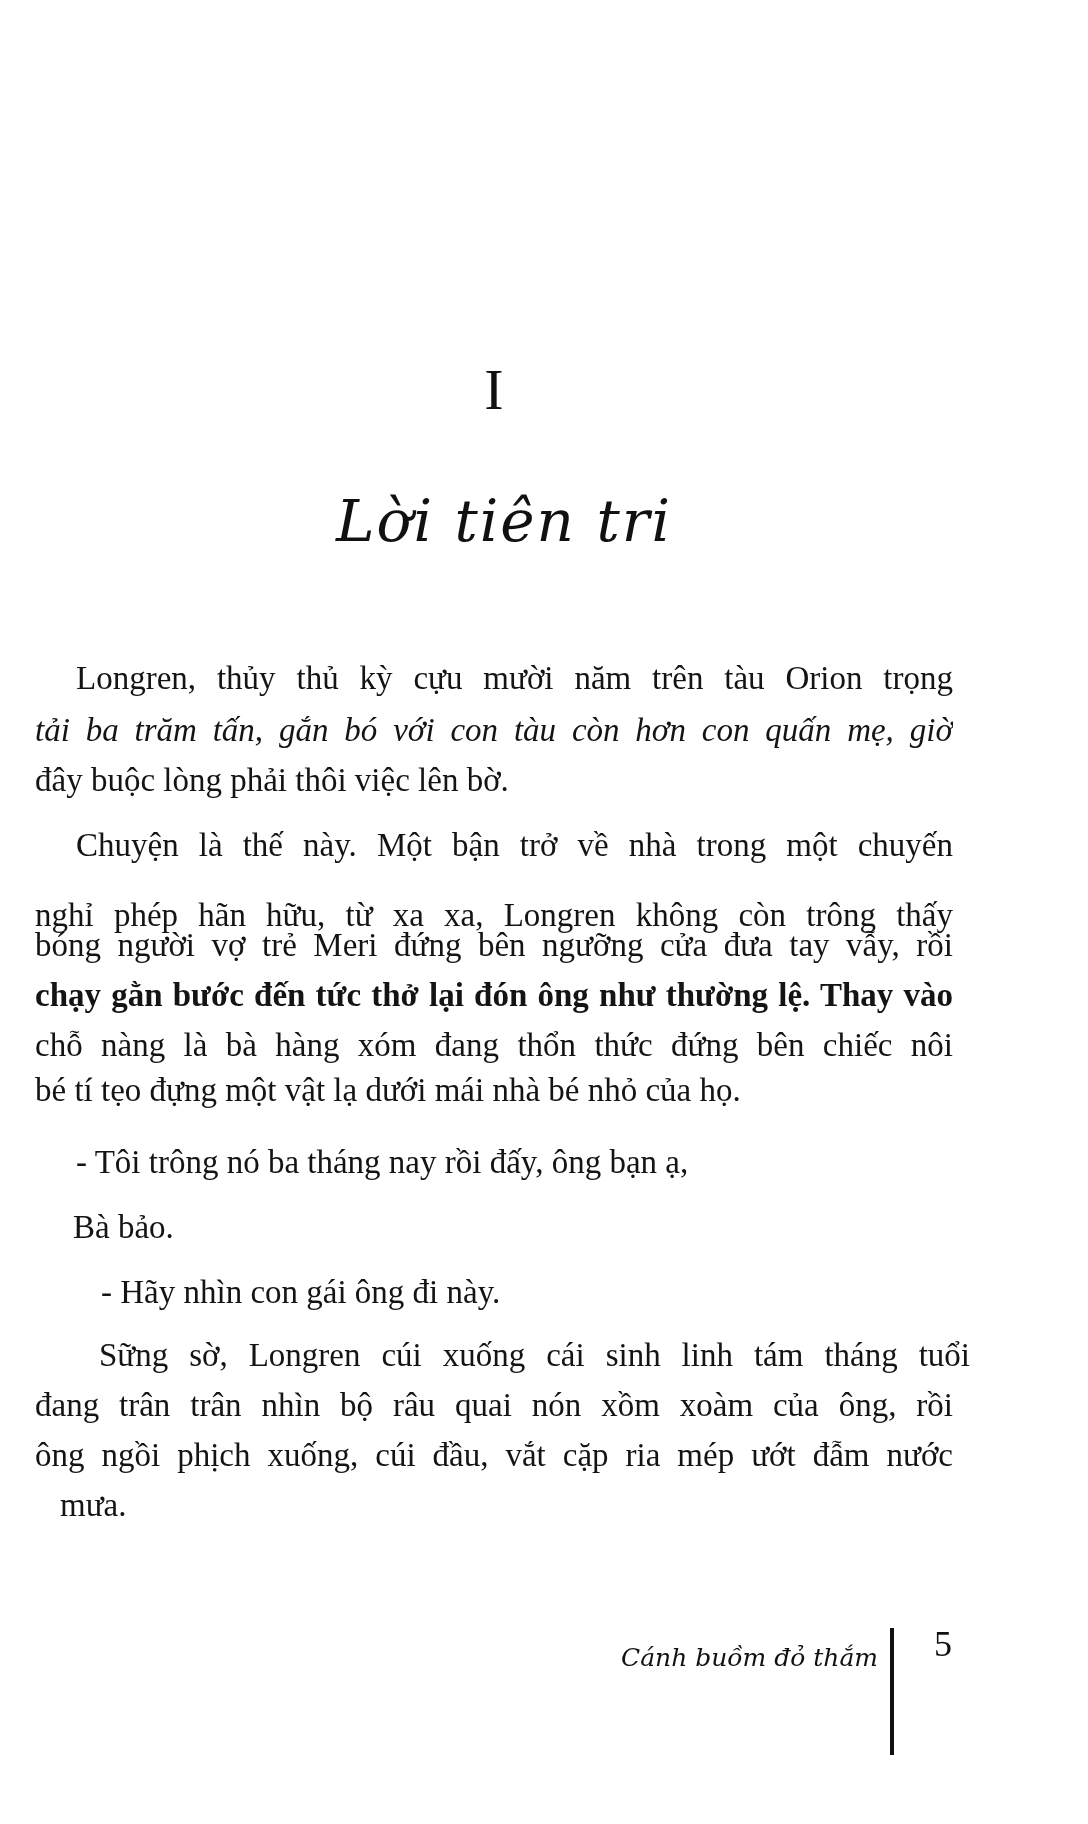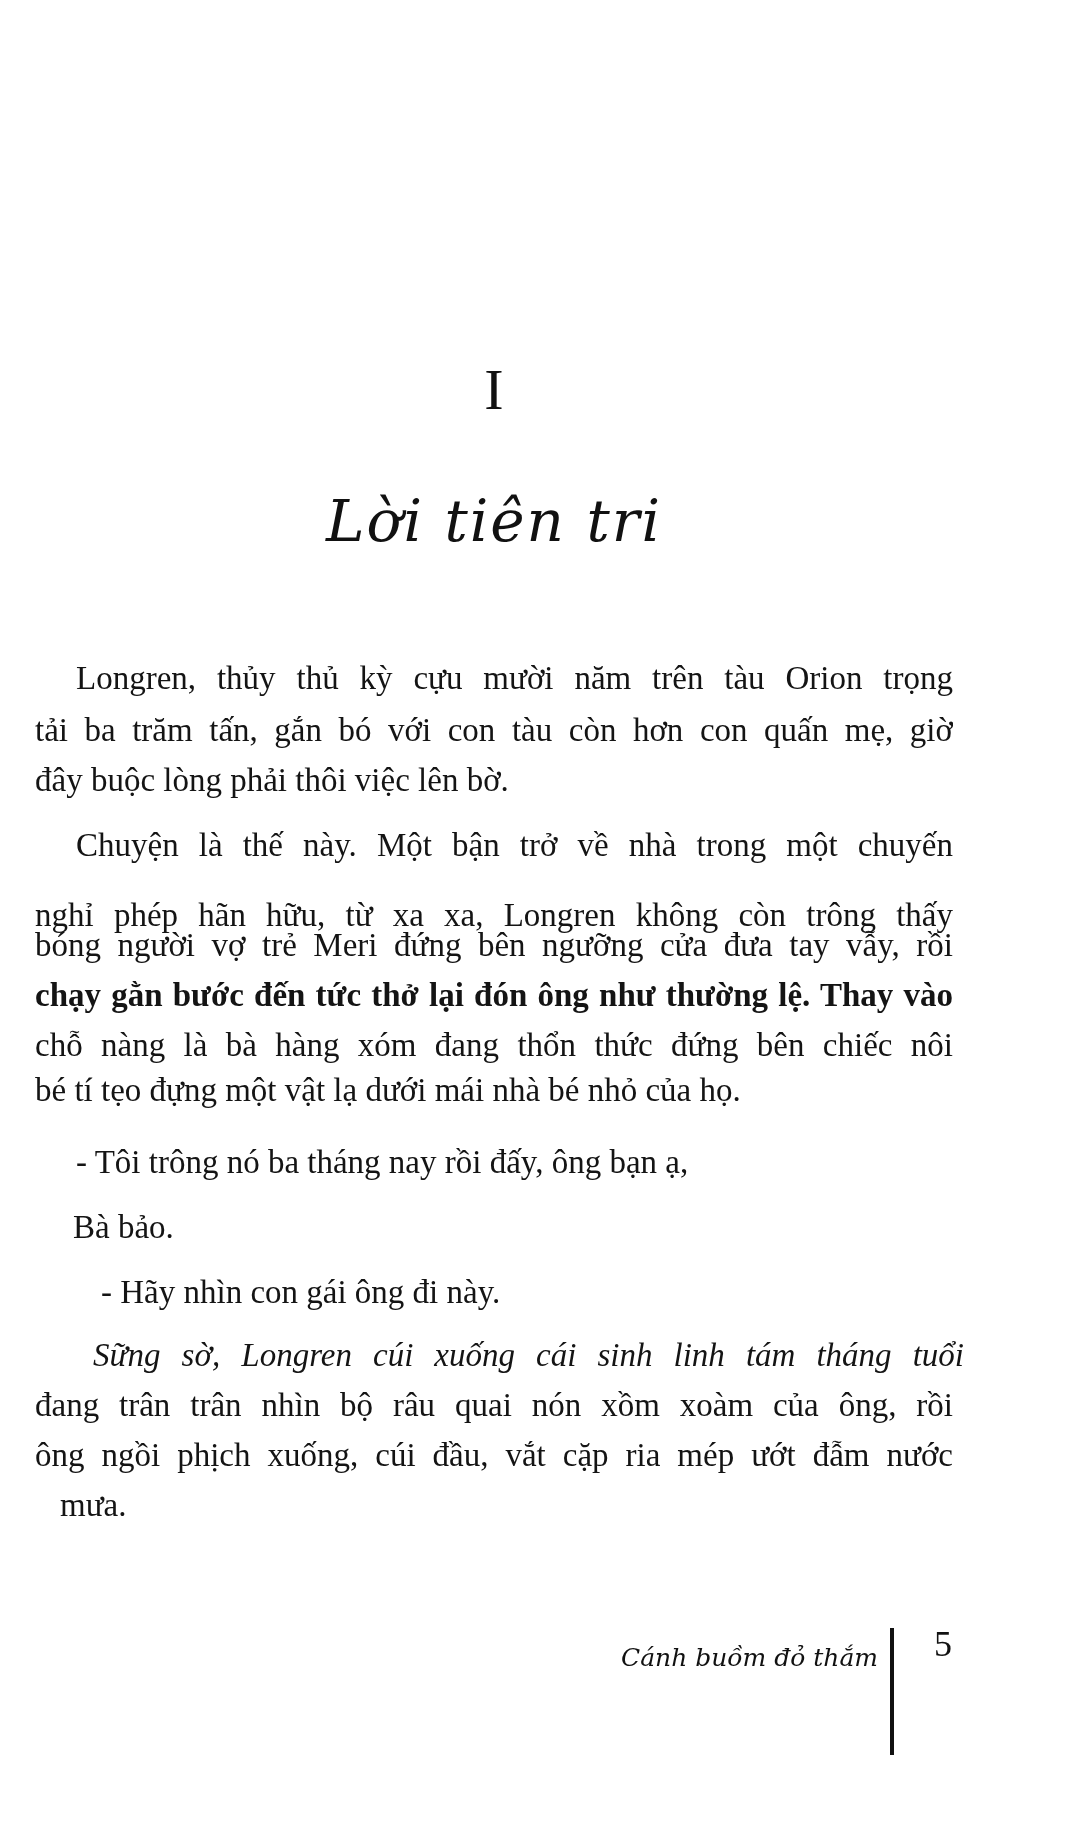--- a/index.html
+++ b/index.html
@@ -5,21 +5,21 @@
   html, body { margin:0; padding:0; background:#ffffff; }
   body { width:1088px; height:1824px; position:relative; overflow:hidden; color:#141414; }
   .page { position:absolute; left:0; top:0; width:1088px; height:1824px; background:#fff; }
   .chapter-num {
     position:absolute; left:0; width:988px; top:360px; text-align:center;
     font-family:"Liberation Serif", serif; font-size:58px; line-height:60px; color:#111;
   }
   .chapter-title {
     position:absolute; left:0; width:988px; top:486px; text-align:center;
     font-family:"DejaVu Serif", serif; font-style:italic; font-size:58px; line-height:70px;
-    color:#111; letter-spacing:2px;
+    color:#111; letter-spacing:2px;padding-left:10px;
   }
   .line {
     position:absolute; left:35px; width:918px; height:40px;
     font-family:"Liberation Serif", serif; font-size:33px; line-height:40px; color:#141414;
     white-space:nowrap;
   }
   .line.full { text-align:justify; text-align-last:justify; white-space:normal; overflow:hidden; }
   .line.indent { left:76px; width:877px; }
   .line.indent2 { left:73px; width:880px; }
   .footer-title {
@@ -37,39 +37,39 @@
 </head>
 <body>
 
 <div class="page">
 
   <div class="chapter-num">I</div>
   <div class="chapter-title">Lời tiên tri</div>
 
   <div>
     <div class="line full indent" style="top:658px;">Longren, thủy thủ kỳ cựu mười năm trên tàu Orion trọng</div>
-    <div class="line full" style="top:710px;">tải ba trăm tấn, gắn bó với con tàu còn hơn con quấn mẹ, giờ</div>
+    <div class="line full" style="top:710px;font-style:italic;">tải ba trăm tấn, gắn bó với con tàu còn hơn con quấn mẹ, giờ</div>
     <div class="line" style="top:760px;">đây buộc lòng phải thôi việc lên bờ.</div>
   </div>
 
   <div>
     <div class="line full indent" style="top:825px;">Chuyện là thế này. Một bận trở về nhà trong một chuyến</div>
     <div class="line full" style="top:875px;margin-top:20px;">nghỉ phép hãn hữu, từ xa xa, Longren không còn trông thấy</div>
     <div class="line full" style="top:925px;">bóng người vợ trẻ Meri đứng bên ngưỡng cửa đưa tay vẫy, rồi</div>
     <div class="line full" style="top:975px;font-weight:bold;">chạy gằn bước đến tức thở lại đón ông như thường lệ. Thay vào</div>
     <div class="line full" style="top:1025px;">chỗ nàng là bà hàng xóm đang thổn thức đứng bên chiếc nôi</div>
     <div class="line" style="top:1070px;">bé tí tẹo đựng một vật lạ dưới mái nhà bé nhỏ của họ.</div>
   </div>
 
   <div class="line indent" style="top:1142px;">- Tôi trông nó ba tháng nay rồi đấy, ông bạn ạ,</div>
   <div class="line indent2" style="top:1207px;">Bà bảo.</div>
   <div class="line indent2" style="top:1272px;margin-left:28px;">- Hãy nhìn con gái ông đi này.</div>
 
   <div>
-    <div class="line full" style="top:1335px; left:93px; width:871px;font-style:italic;">Sững sờ, Longren cúi xuống cái sinh linh tám tháng tuổi</div>
+    <div class="line full" style="top:1335px; left:99px; width:871px;">Sững sờ, Longren cúi xuống cái sinh linh tám tháng tuổi</div>
     <div class="line full" style="top:1385px;">đang trân trân nhìn bộ râu quai nón xồm xoàm của ông, rồi</div>
     <div class="line full" style="top:1435px;">ông ngồi phịch xuống, cúi đầu, vắt cặp ria mép ướt đẫm nước</div>
     <div class="line" style="top:1485px;margin-left:25px;">mưa.</div>
   </div>
 
 
   <div class="footer-title">Cánh buồm đỏ thắm</div>
   <div class="footer-divider"></div>
   <div class="page-number">5</div>
 

